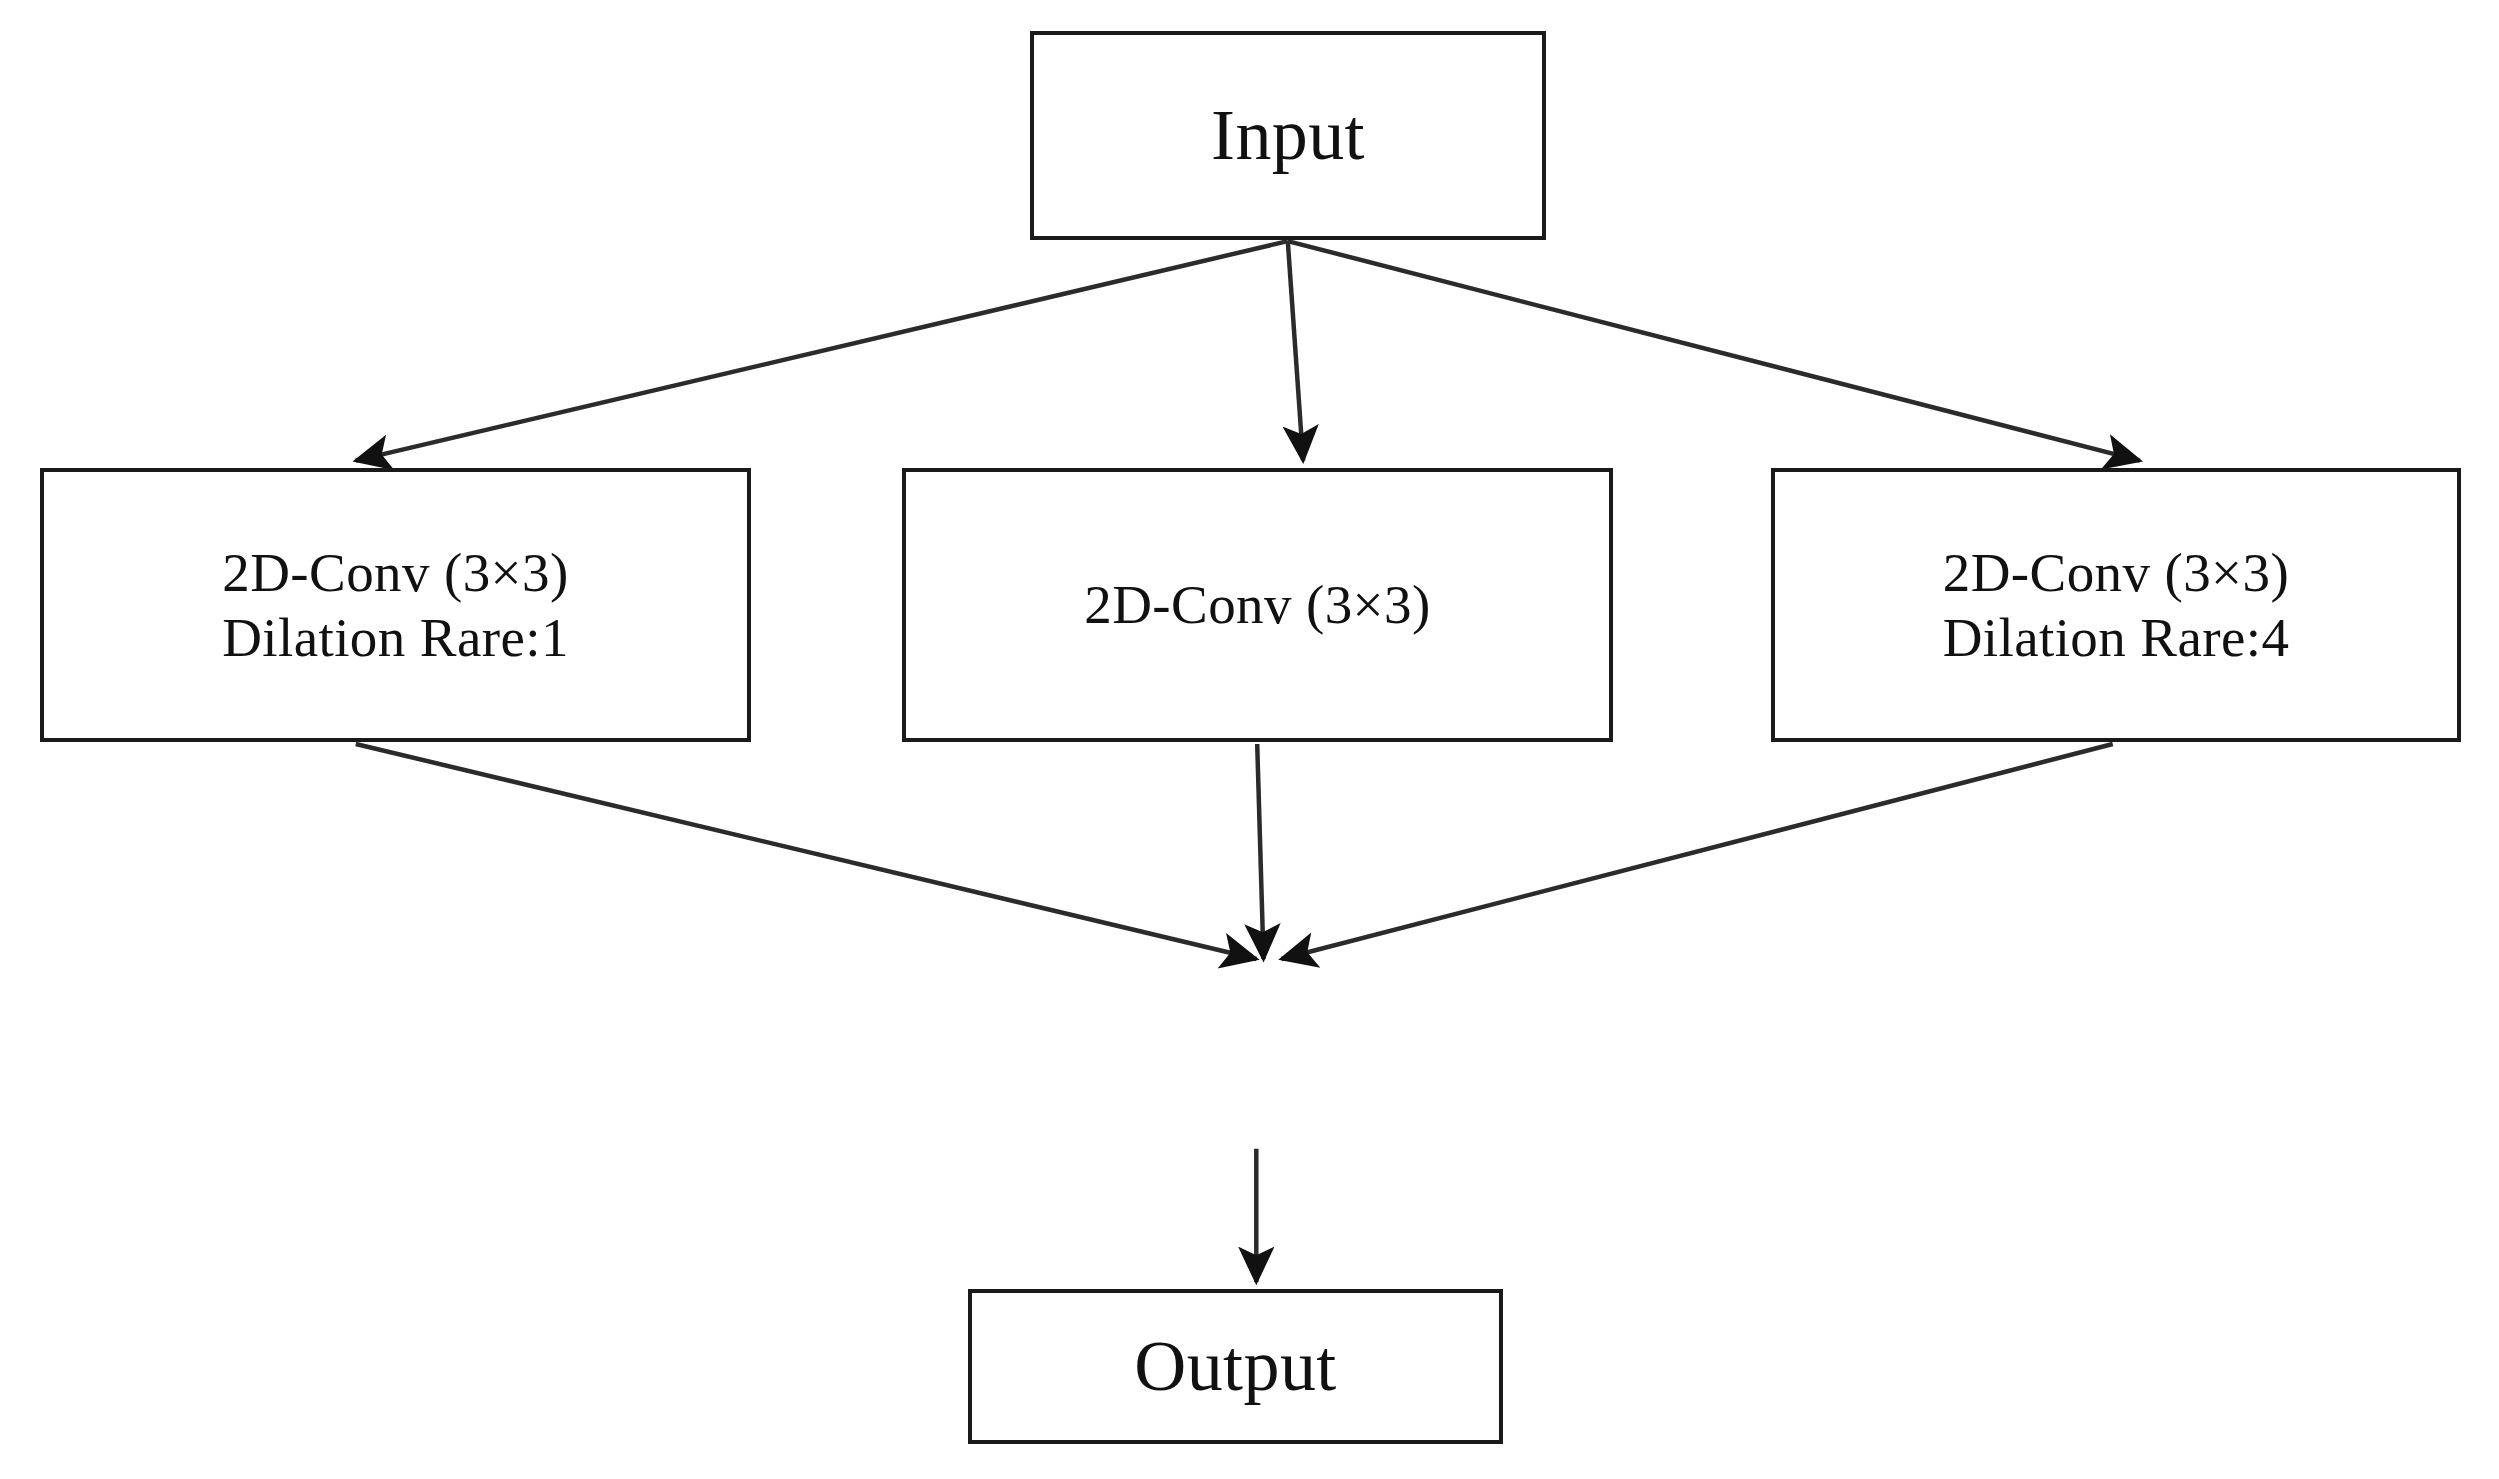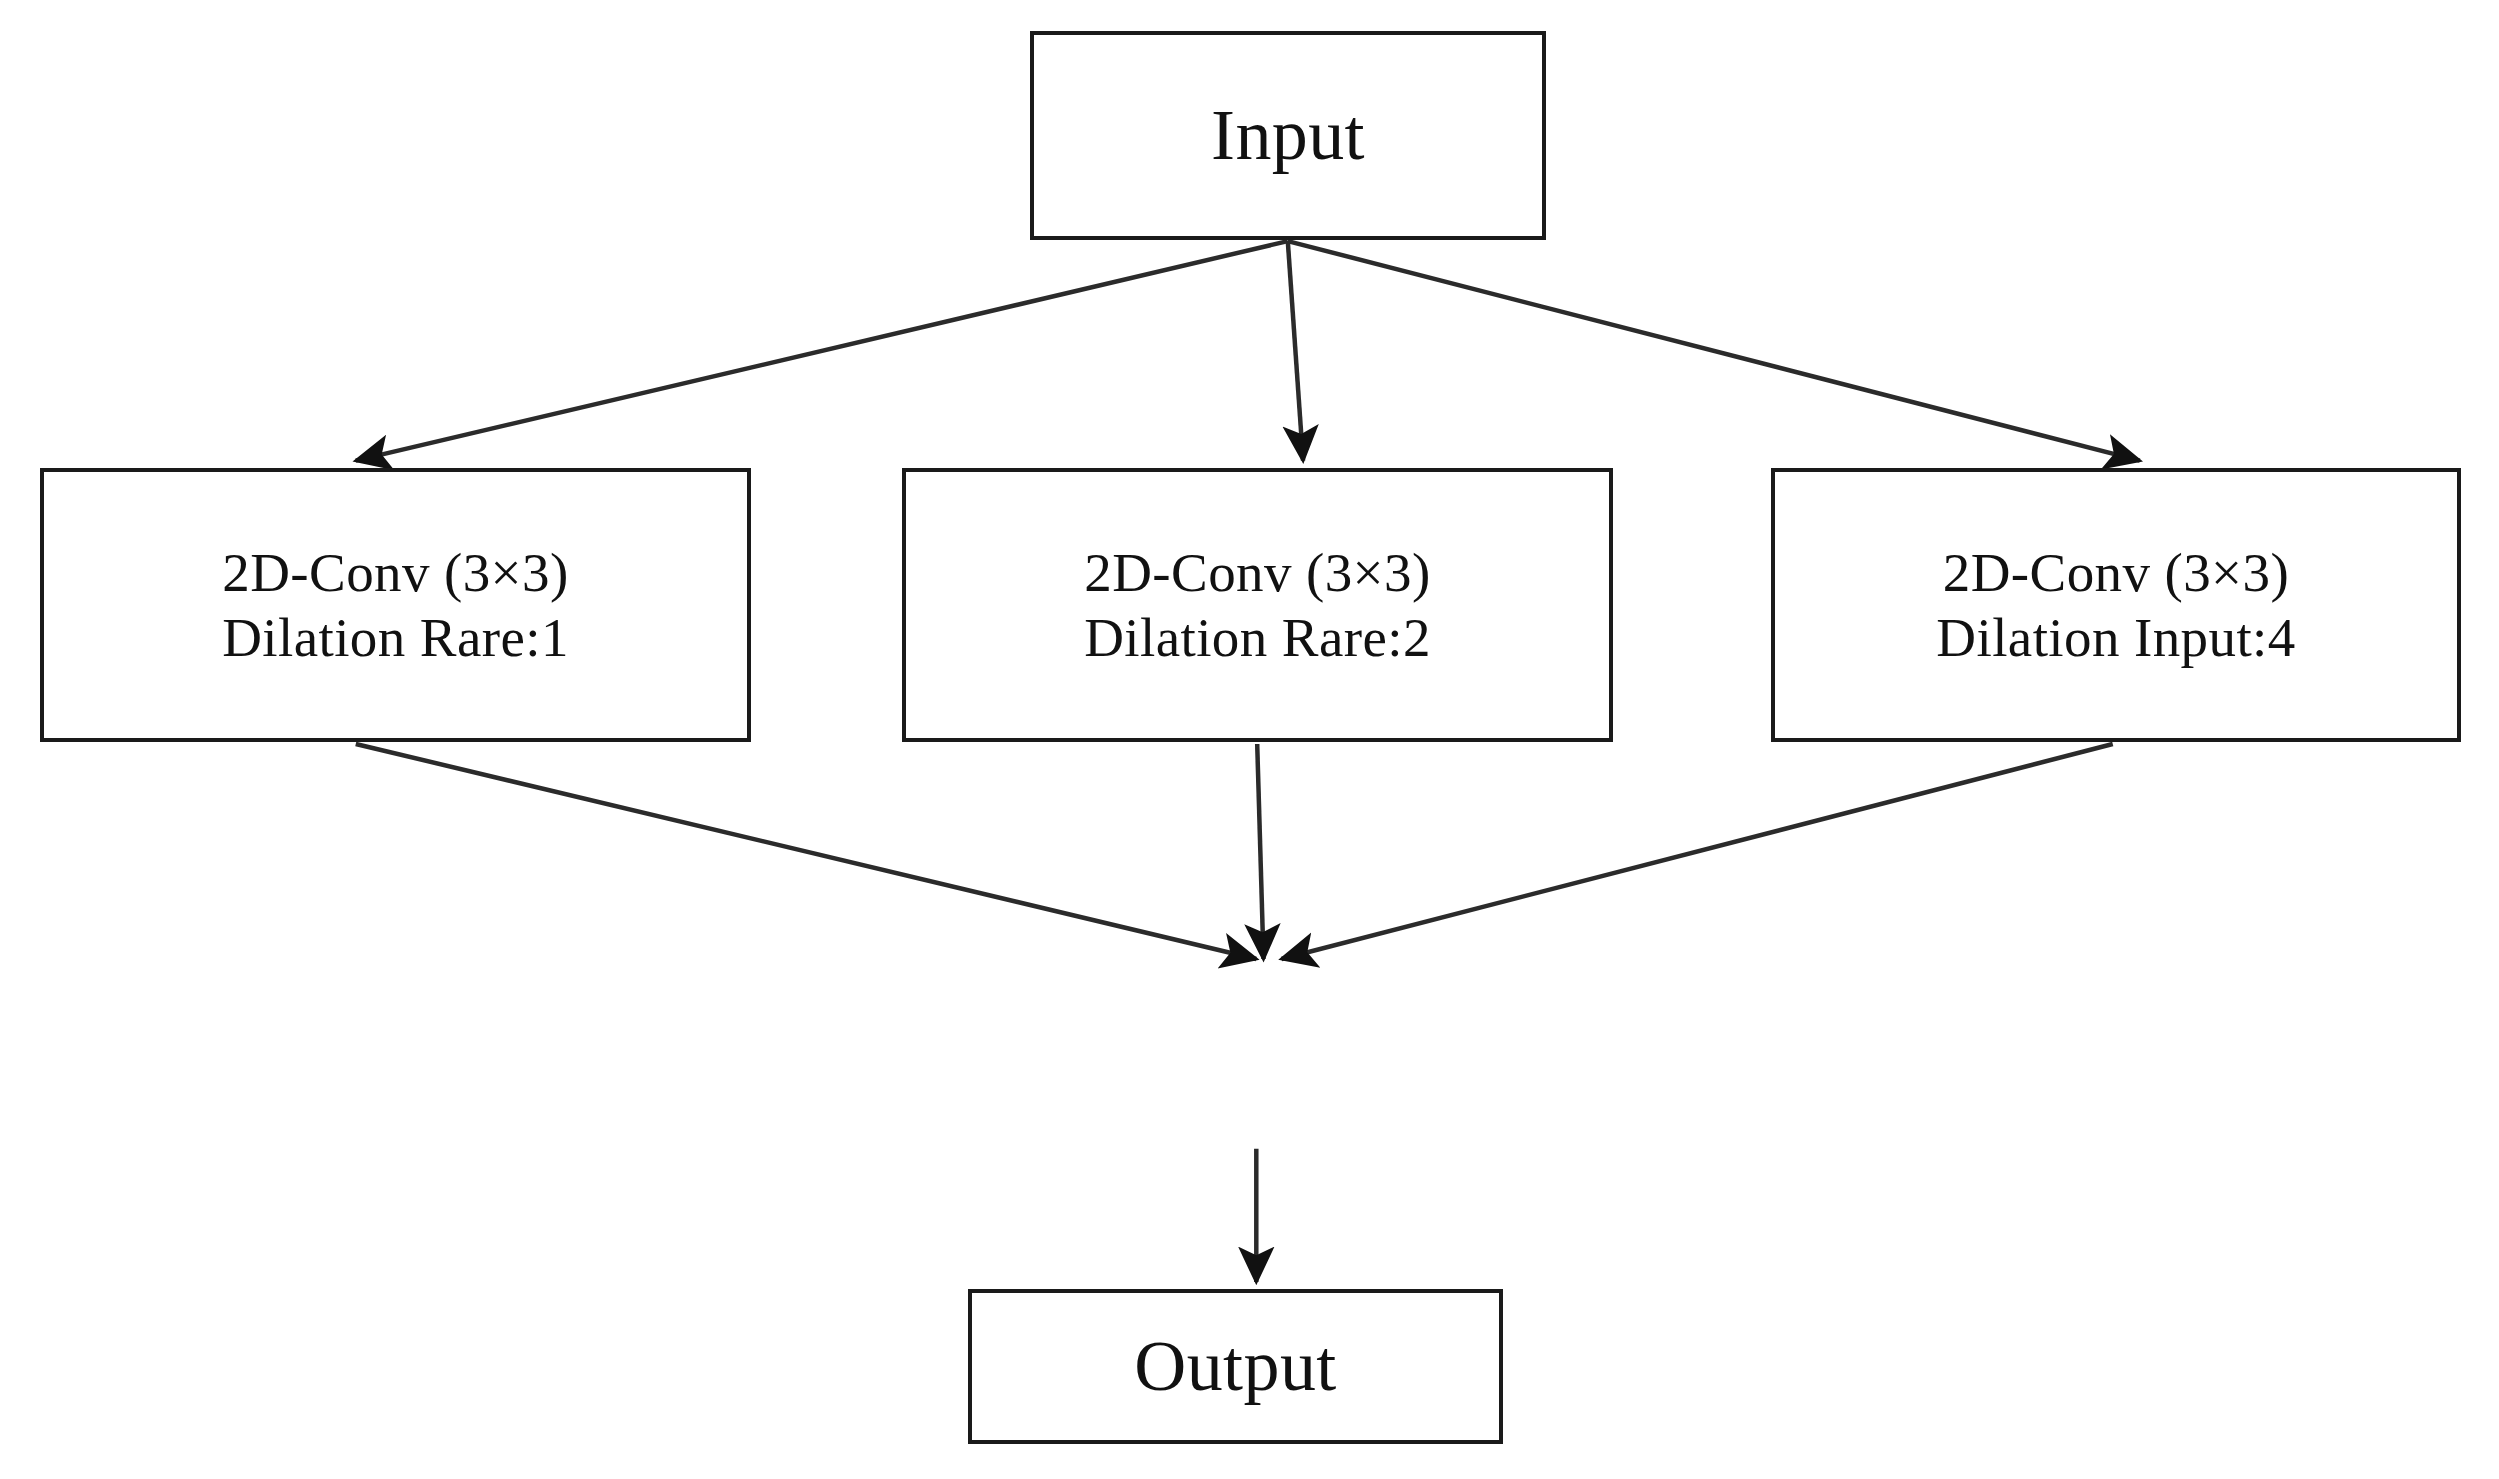--- a/index.html
+++ b/index.html
@@ -88,26 +88,25 @@
     <span class="node-line">Input</span>
   </div>
 
   <div class="node" id="node-conv-1">
     <span class="node-line">2D-Conv (3×3)</span>
     <span class="node-line small-gap">Dilation Rare:1</span>
   </div>
 
   <div class="node" id="node-conv-2">
     <span class="node-line">2D-Conv (3×3)</span>
-    <span class="node-line small-gap">Dilation Rare:2</span>
   </div>
 
   <div class="node" id="node-conv-4">
     <span class="node-line">2D-Conv (3×3)</span>
-    <span class="node-line small-gap">Dilation Input:4</span>
+    <span class="node-line small-gap">Dilation Rare:4</span>
   </div>
 
 
   <div class="node" id="node-output">
     <span class="node-line">Output</span>
   </div>
 
 </div>
 
 

